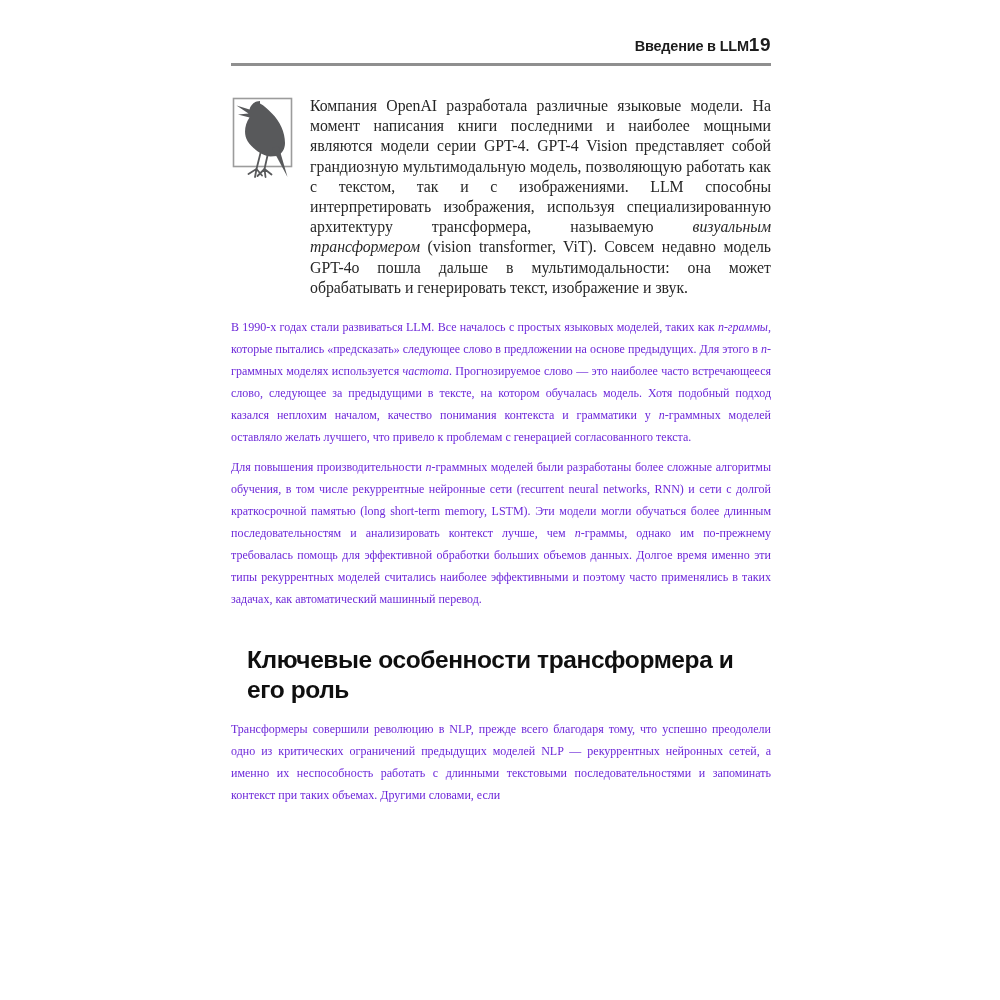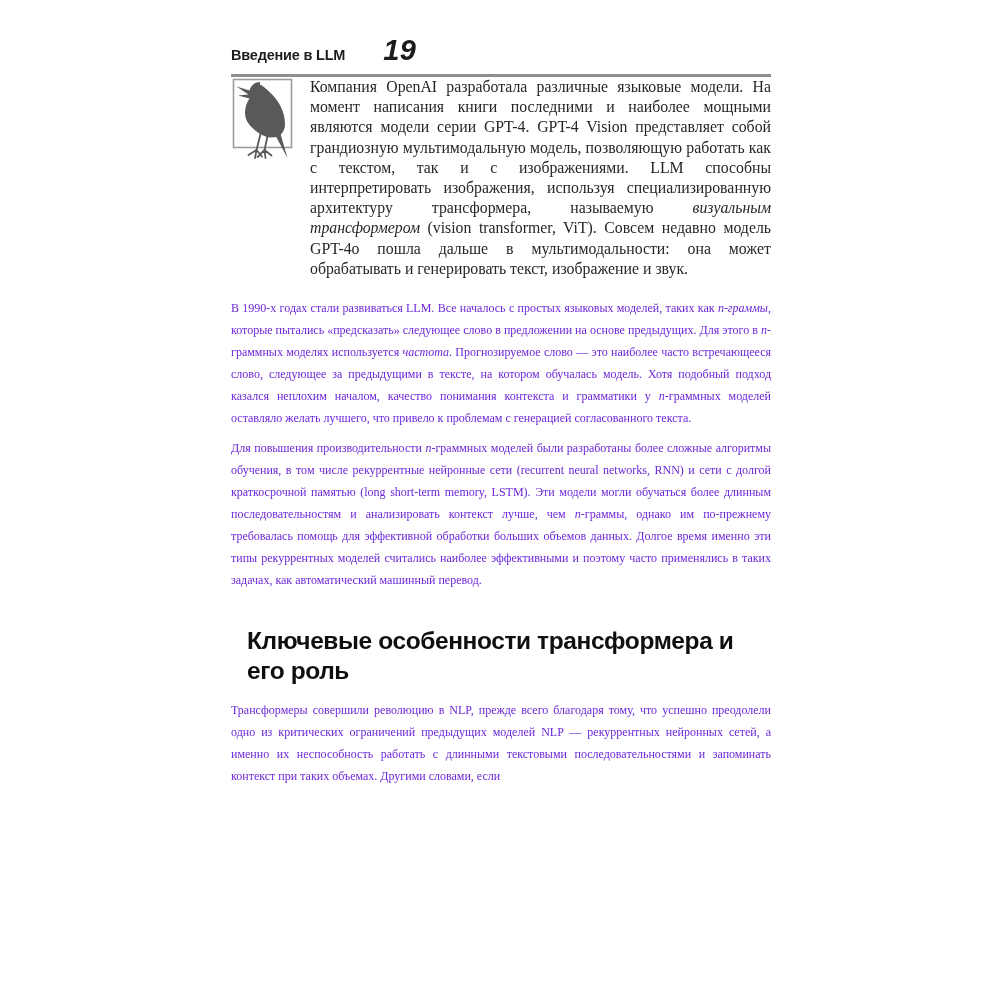--- a/index.html
+++ b/index.html
@@ -3,28 +3,28 @@
 <meta charset="utf-8">
 <style>
   html, body { margin:0; padding:0; background:#ffffff; }
   .page {
     position:relative; width:1000px; height:1000px; background:#ffffff;
     font-family:"Liberation Serif", serif; overflow:hidden;
   }
   .content { position:absolute; left:231px; top:34px; width:540px; }
 
   .page-header {
-    display:flex; justify-content:flex-start; align-items:baseline; gap:38px;
+    display:flex; justify-content:flex-end; align-items:baseline; 
     font-family:"Liberation Sans", sans-serif; color:#1c1c1c;
   }
   .chapter { font-weight:bold; font-size:14.5px; letter-spacing:-0.2px; }
-  .pagenum { font-weight:bold; font-size:29px; letter-spacing:0.5px;font-style:italic; }
+  .pagenum { font-weight:bold; font-size:19px; letter-spacing:0.5px; }
   .rule { height:3px; background:#8f8f8f; margin-top:7px; }
 
-  .note { display:flex; }
+  .note { display:flex; margin-top:30px; }
   .note-figure { width:79px; flex:0 0 79px; }
   .note-text {
     margin:0; flex:1; font-size:15.8px; line-height:20.2px;
     text-align:justify; color:#262626;
     hyphens:auto; -webkit-hyphens:auto;
   }
 
   .body-para {
     margin:0; font-size:12px; line-height:22px; text-align:justify;
     color:#6d28d9; hyphens:auto;font-family:Liberation Serif, serif; -webkit-hyphens:auto;

